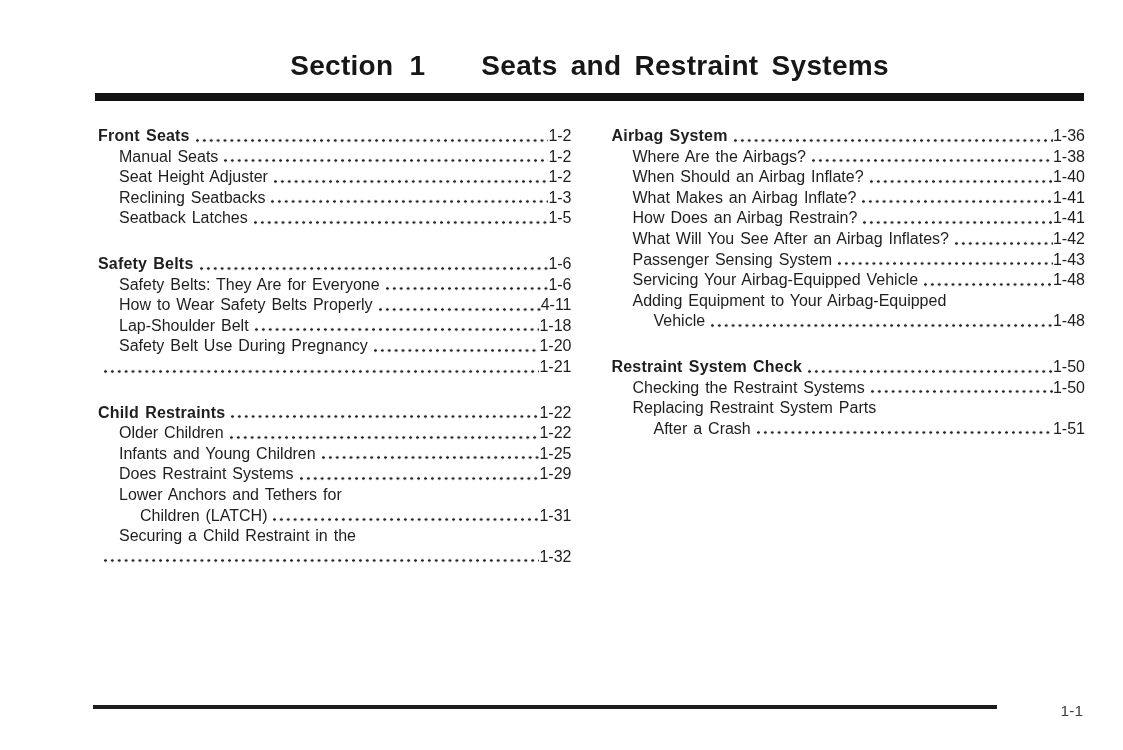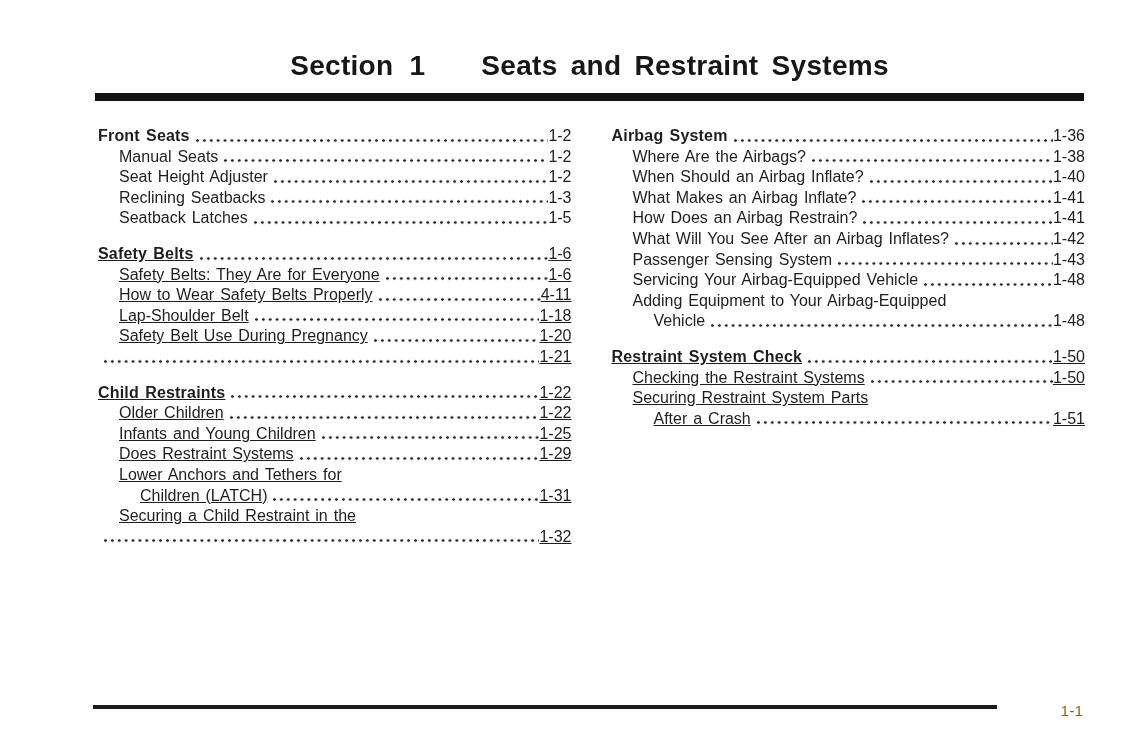--- a/index.html
+++ b/index.html
@@ -31,21 +31,21 @@
     background: #121212;
   }
 
   
   .toc {
     position: absolute;
     top: 126px; left: 98px; right: 38px;
     display: flex; column-gap: 40px;
   }
   .col { flex: 1 1 0; min-width: 0; }
-  .sec + .sec { margin-top: 15px; text-decoration: underline; }
+  .sec + .sec { margin-top: 25px; }
 
   .row {
     display: flex;
     align-items: flex-end;
     font-size: 16px;
     line-height: 20.6px;
     word-spacing: 1.5px;
     white-space: nowrap;
   }
   .row .t  { flex: 0 0 auto; }
@@ -68,21 +68,21 @@
   
   .rule-bottom {
     position: absolute;
     left: 93px; top: 705px; width: 904px; height: 3.5px;
     background: #1c1c1c;
   }
   .pagenum {
     position: absolute;
     right: 40px; top: 701px;
     font-size: 15.5px; line-height: 20px;
-    color: #a16207;
+    color: #404040;
   }
 </style>
 </head>
 <body>
 
 <div class="title">
   <span class="label">Section 1</span>
   <span class="name">Seats and Restraint Systems</span>
 </div>
 
@@ -242,21 +242,21 @@
           <span class="t">Restraint System Check</span>
           <span class="leader"></span>
           <span class="pg">1-50</span>
         </div>
         <div class="row item">
           <span class="t">Checking the Restraint Systems</span>
           <span class="leader"></span>
           <span class="pg">1-50</span>
         </div>
         <div class="row item">
-          <span class="t">Securing Restraint System Parts</span>
+          <span class="t">Replacing Restraint System Parts</span>
         </div>
         <div class="row cont">
           <span class="t">After a Crash</span>
           <span class="leader"></span>
           <span class="pg">1-51</span>
         </div>
       </div>
     </div>
 </div>
 

